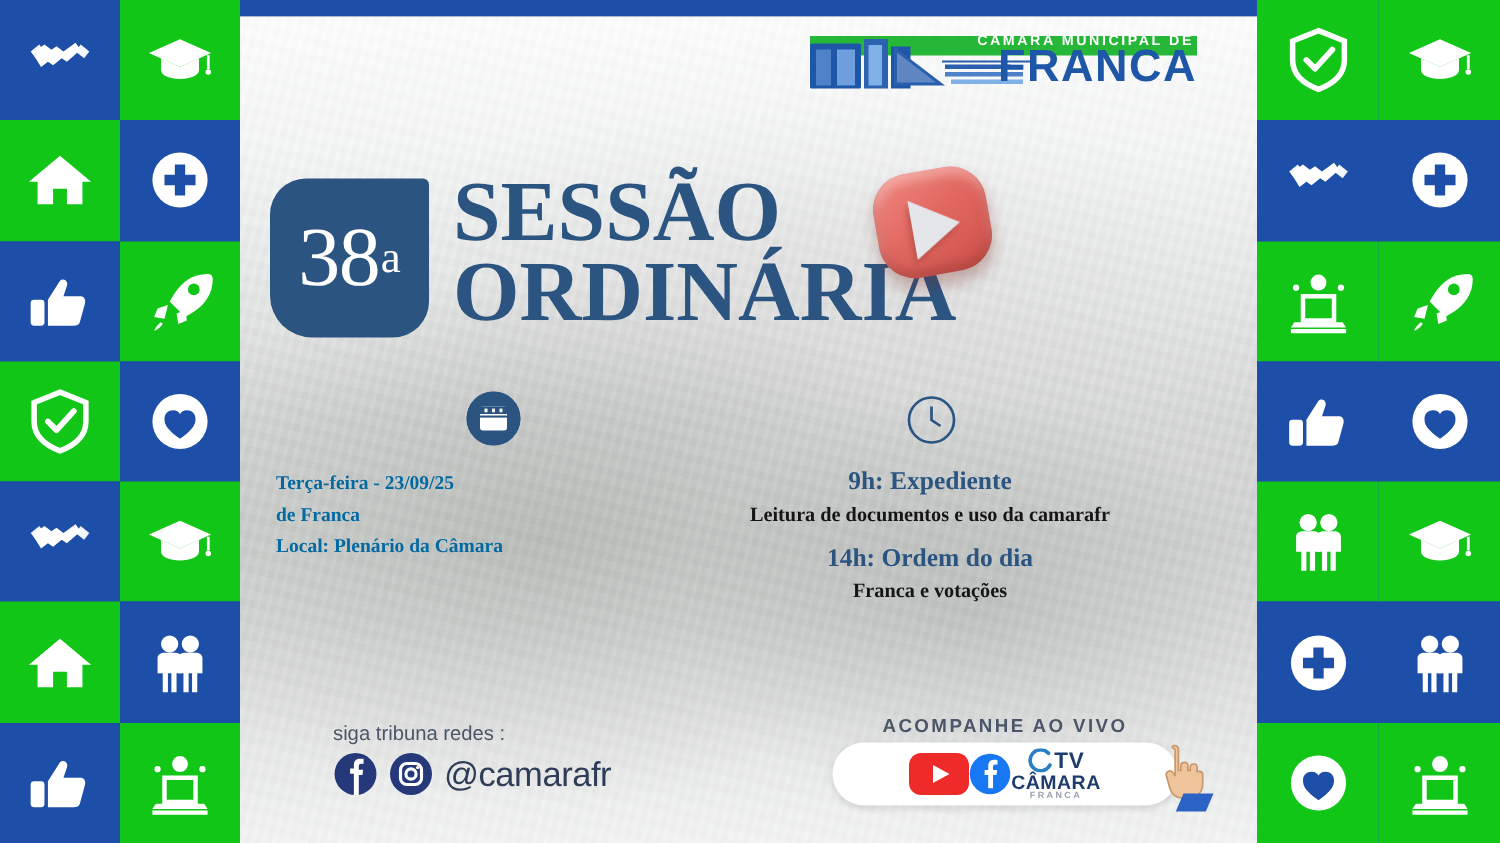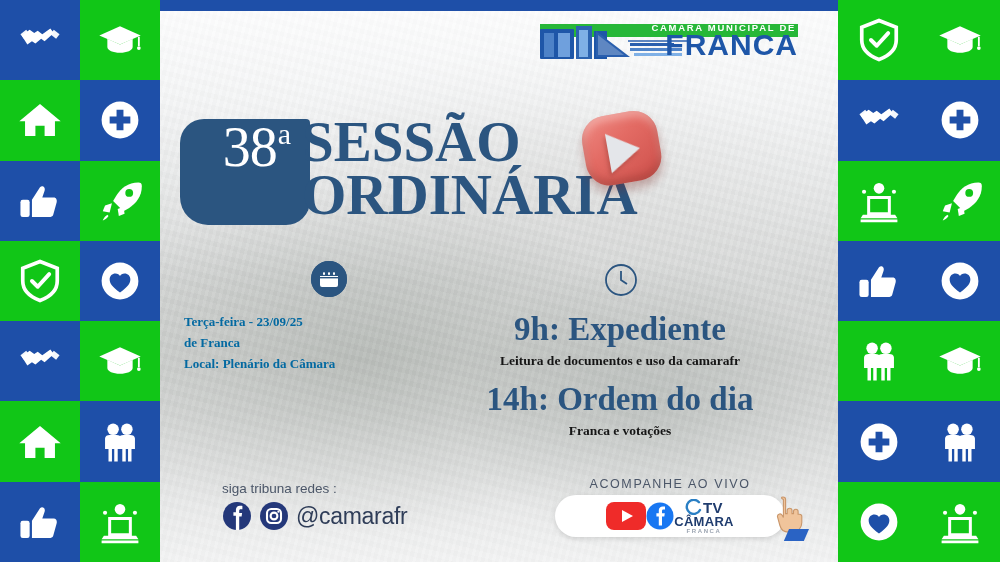--- a/index.html
+++ b/index.html
@@ -44,21 +44,21 @@
       color:#fff;font-weight:700;}
   #logo .franca{position:absolute;right:2px;top:13px;font-size:30px;letter-spacing:1px;
       color:#1e56a8;font-weight:700;line-height:1;}
   #logo .bldg{position:absolute;left:10px;top:6px;width:152px;height:38px;}
 
   
   #titleblock{position:absolute;left:20px;top:104px;width:560px;height:130px;}
   #badge{position:absolute;left:0;top:4px;width:106px;height:106px;background:#2b5580;
          border-radius:24px 24px 24px 24px;
          border-top-right-radius:4px;border-bottom-left-radius:28px;
-         display:flex;justify-content:center;padding-left:24px;}
+         display:flex;align-items:center;justify-content:center;}
   #badge .n{font-family:"Liberation Serif",serif;color:#fff;font-size:56px;line-height:1;
             font-weight:400;letter-spacing:-1px;}
   #badge .ord{font-family:"Liberation Serif",serif;color:#fff;font-size:30px;
             vertical-align:super;line-height:1;margin-left:1px;}
   #titles{position:absolute;left:122px;top:0px;}
   .bigline{font-family:"Liberation Serif",serif;color:#2b5580;font-weight:700;
            font-size:57px;line-height:.93;letter-spacing:0px;white-space:nowrap;}
 
   
   #play{position:absolute;left:398px;top:-8px;width:90px;height:86px;
@@ -74,36 +74,36 @@
 
   
   #colLeft{position:absolute;left:24px;top:250px;width:290px;}
   #colRight{position:absolute;left:310px;top:250px;width:300px;}
   .circicon{width:36px;height:36px;margin:0 auto 14px auto;display:block;}
   .circicon.filled{background:#2b5580;border-radius:50%;padding:0;}
   .circicon.filled svg{width:36px;height:36px;fill:#fff;}
   .circicon.ring svg{width:38px;height:38px;stroke:#2b5580;fill:none;stroke-width:1.8;}
   .linfo{font-family:Liberation Serif, serif;color:#0369a1;font-weight:700;
          font-size:13px;line-height:1.62;}
-  .rhead{font-family:"Liberation Serif",serif;color:#2b5580;font-weight:700;font-size:33px;
+  .rhead{font-family:"Liberation Serif",serif;color:#2b5580;font-weight:700;font-size:17px;
          line-height:1.15;text-align:center;}
   .rsub{font-family:"Liberation Serif",serif;color:#151515;font-weight:700;font-size:13.5px;
         line-height:1.18;text-align:center;margin:4px 0 12px 0;}
 
   
   #social{position:absolute;left:62px;top:470px;width:250px;}
   #social .lbl{font-size:13.5px;color:#4b5668;margin-bottom:5px;}
   #social .row{display:flex;align-items:center;gap:7px;}
   #social .row svg{width:30px;height:30px;}
   #social .handle{font-size:23px;color:#2f3d58;letter-spacing:-.3px;}
 
   
   #live{position:absolute;left:395px;top:466px;width:230px;}
   #live .lbl{font-size:12.5px;letter-spacing:1.6px;color:#4b5668;text-align:center;
-             margin-bottom:4px;}
+             margin-bottom:4px;font-weight:bold;}
   #live .pill{background:#fff;border-radius:22px;height:42px;display:flex;align-items:center;
               justify-content:center;box-shadow:0 2px 5px rgba(0,0,0,.12);padding:0 14px;}
   #live .yt{width:40px;height:28px;}
   #live .fb{width:28px;height:28px;}
   #tvlogo{display:flex;flex-direction:column;align-items:center;line-height:1;}
   #tvlogo .tv{font-size:15px;font-weight:700;color:#1f3c6e;letter-spacing:.5px;}
   #tvlogo .cam{font-size:13px;font-weight:700;color:#1f3c6e;letter-spacing:.3px;}
   #tvlogo .fr{font-size:6px;font-weight:700;color:#9aa3b0;letter-spacing:1.6px;}
   #hand{position:absolute;right:-24px;top:16px;width:44px;height:48px;}
 </style>

